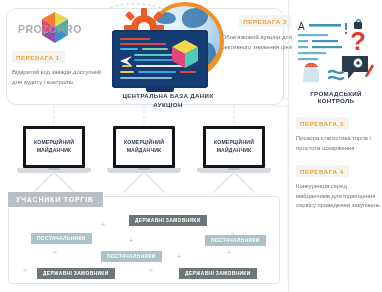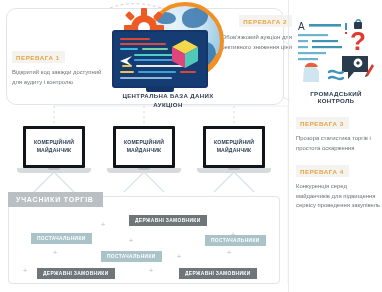--- a/index.html
+++ b/index.html
@@ -161,20 +161,32 @@
 
     <path d="M34,192 L54,172 L74,192" fill="none" stroke="#d6e4ea" stroke-width="1.3"></path>
     <path d="M124,192 L144,172 L164,192" fill="none" stroke="#d6e4ea" stroke-width="1.3"></path>
     <path d="M214,192 L234,172 L254,192" fill="none" stroke="#d6e4ea" stroke-width="1.3"></path>
 
     <line x1="288" y1="106" x2="288" y2="284" stroke="#eaedef" stroke-width="0.8"></line>
   </svg>
 
   <div class="top-card"></div>
 
+  <div class="logo-wrap">
+    <svg class="logo-hex" viewBox="0 0 42 32">
+      <polygon points="21,0 34,7 34,23 21,31 8,23 8,7" fill="#f2f2f2"></polygon>
+      <polygon points="21,0 34,7 21,15" fill="#e8dc4a"></polygon>
+      <polygon points="34,7 34,23 21,15" fill="#3fb6a8"></polygon>
+      <polygon points="34,23 21,31 21,15" fill="#3b8fd0"></polygon>
+      <polygon points="21,31 8,23 21,15" fill="#8e4fa8"></polygon>
+      <polygon points="8,23 8,7 21,15" fill="#e0457b"></polygon>
+      <polygon points="8,7 21,0 21,15" fill="#f07f2e"></polygon>
+    </svg>
+    <div class="logo-text">PROZORRO</div>
+  </div>
 
   <div id="adv1">
     <span class="adv-title">ПЕРЕВАГА 1</span>
     <div class="adv-body">Відкритий код завжди доступний для аудиту і контролю</div>
   </div>
 
   <div id="adv2">
     <span class="adv-title">ПЕРЕВАГА 2</span>
     <div class="adv-body">Обов'язковий аукціон для ефективного зниження ціни</div>
   </div>

